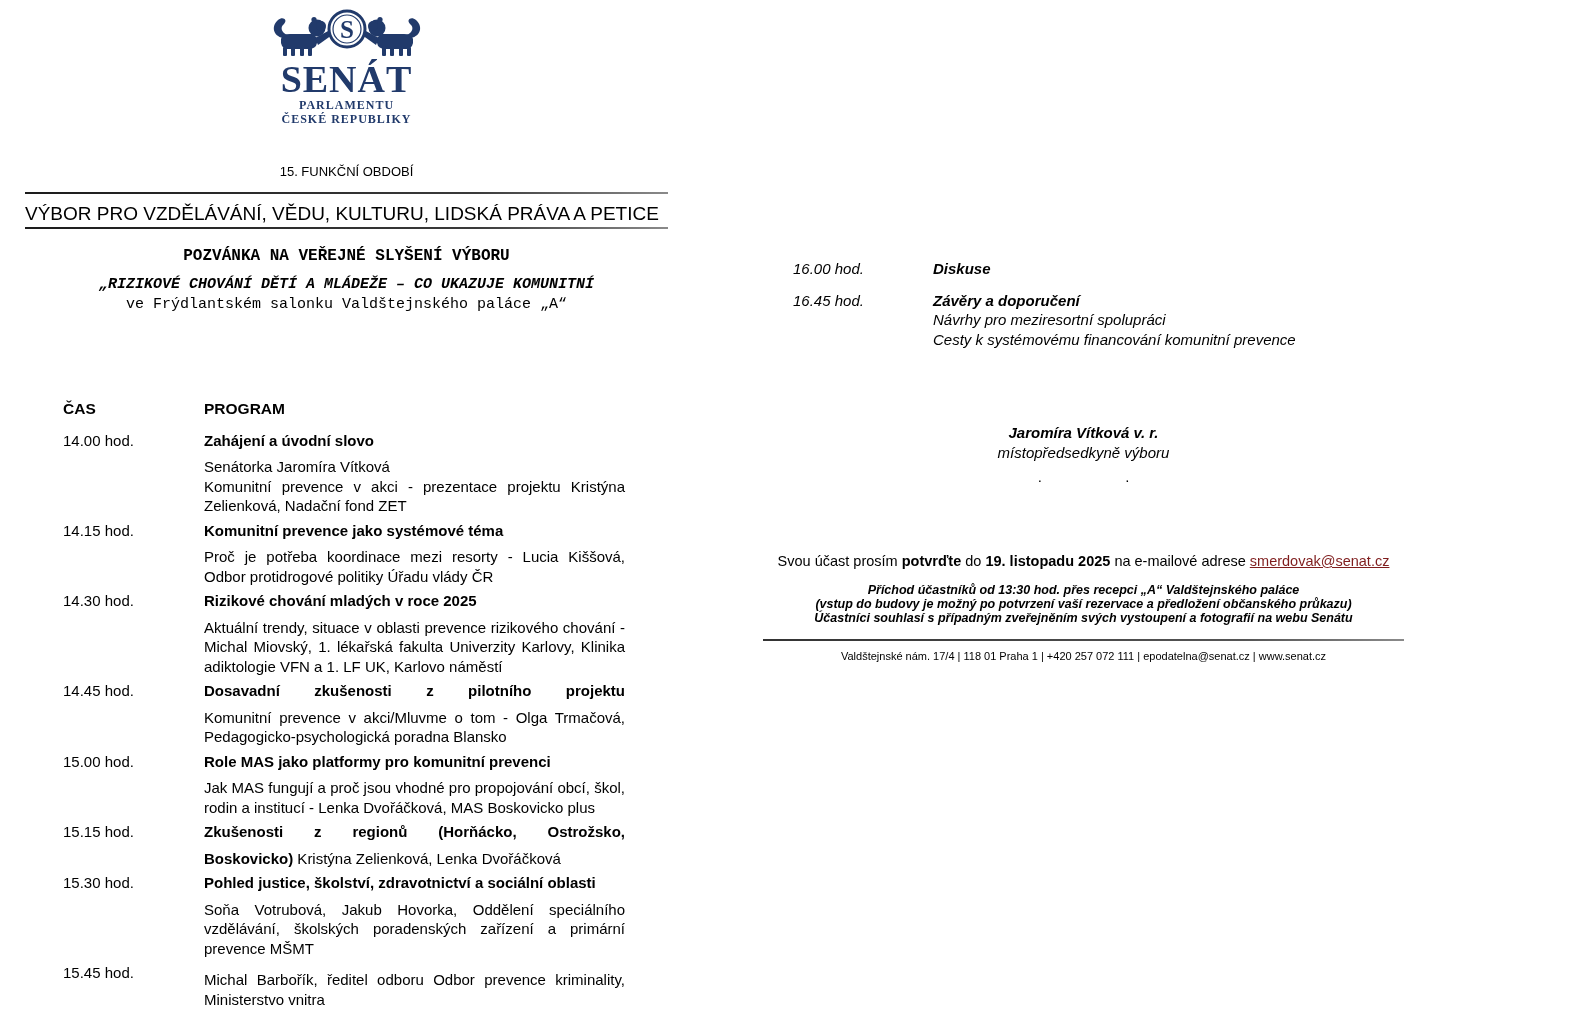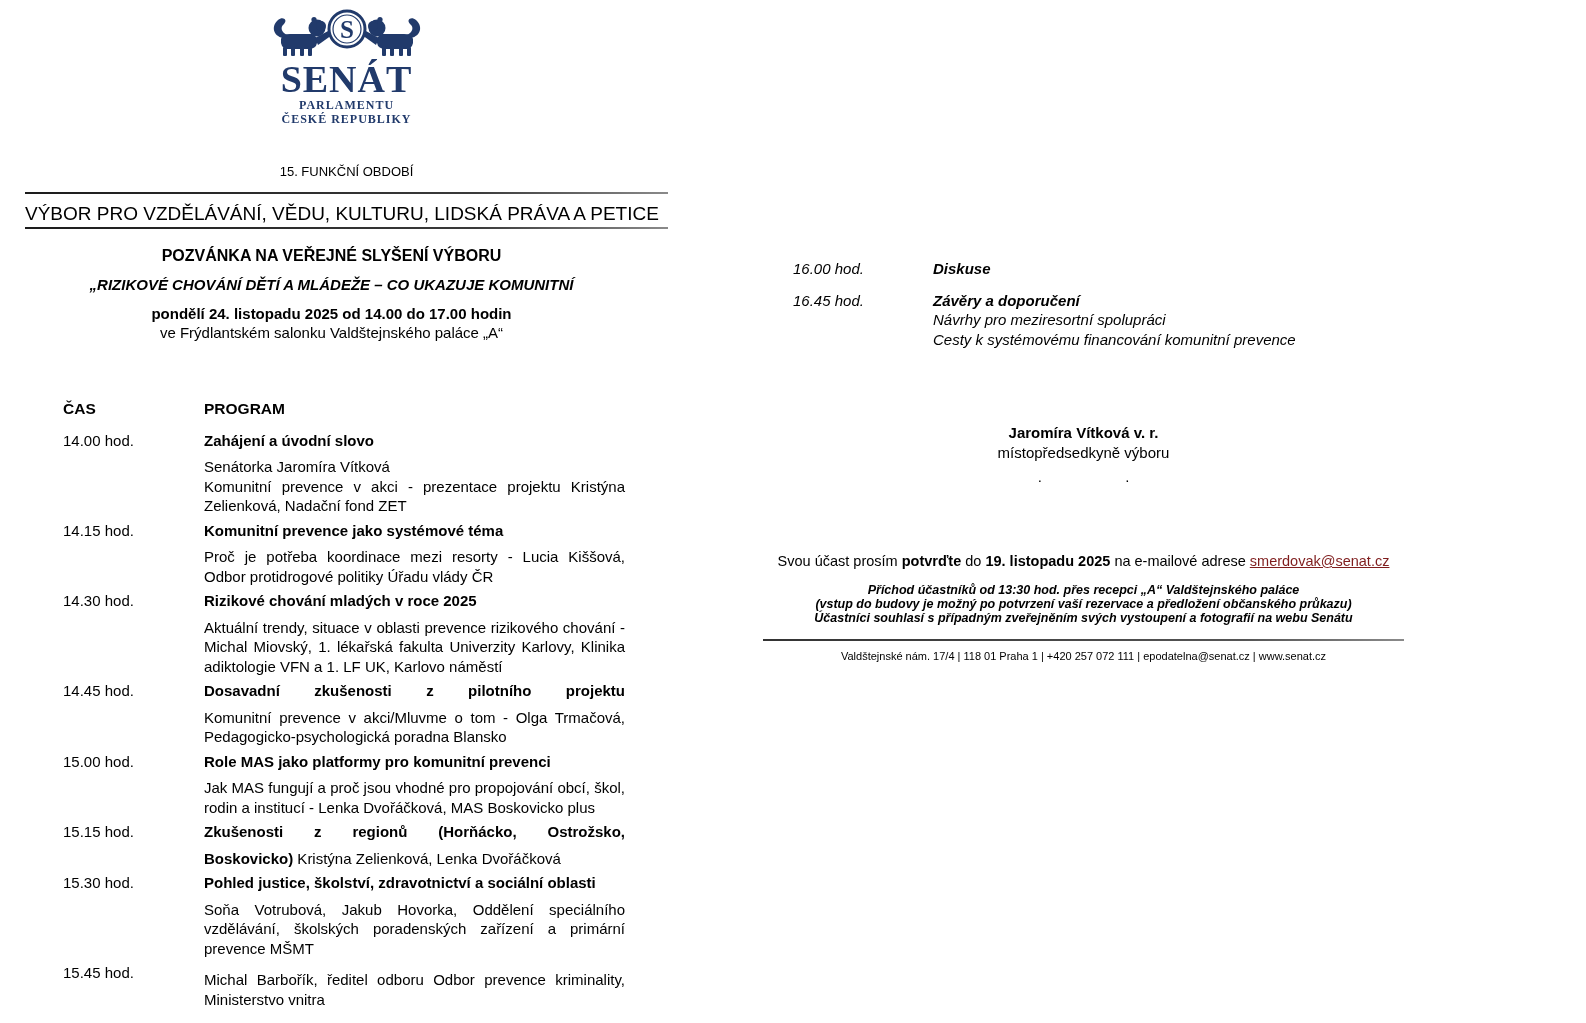--- a/index.html
+++ b/index.html
@@ -17,21 +17,21 @@
   .logo-sub {
     font-family:"Liberation Serif","DejaVu Serif",serif; font-weight:bold;
     font-size:12px; line-height:14px; color:#213a6b; letter-spacing:1px;
   }
   .term { position:absolute; left:25px; top:164px; width:643px; text-align:center; font-size:13px; }
   .rule { position:absolute; height:2px; background:linear-gradient(to right,#1c1c1c 0%,#3a3a3a 70%,#8a8a8a 100%); }
   #rule1 { left:25px; top:192px; width:643px; }
   #rule2 { left:25px; top:227px; width:643px; }
   .committee { position:absolute; left:25px; top:203px; width:643px; font-size:19px; }
   
-  .invitation { position:absolute; left:10px; top:247px; width:643px; text-align:center; }
+  .invitation { position:absolute; left:25px; top:247px; width:643px; text-align:center;font-family:Liberation Mono, monospace; }
   .inv-title { font-size:16px; font-weight:bold; margin-bottom:10px; }
   .inv-sub   { font-size:15px; font-weight:bold; font-style:italic; line-height:19.5px; }
   .inv-date  { font-size:15px; font-weight:bold; margin-top:9px; line-height:19px; }
   .inv-venue { font-size:15px; line-height:19px; }
   
   .program-left  { position:absolute; left:63px;  top:399px; width:562px; }
   .program-right { position:absolute; left:793px; top:259px; width:565px; }
   .prog-head { display:flex; font-weight:bold; font-size:15.5px; line-height:19.5px; margin-bottom:12px; }
   .prog-head .t { width:141px; flex:none; }
   .row { display:flex; margin-bottom:5px; }
@@ -39,21 +39,21 @@
   .row .time { width:141px; flex:none; font-size:15px; line-height:19.5px; }
   .program-right .row .time { width:140px; }
   .row .content { width:421px; flex:none; }
   .program-right .row .content { width:405px; }
   .content p { margin:0; font-size:15px; line-height:19.5px; }
   p.justify { text-align:justify;margin-top:7px; }
   p.stretch { text-align:justify; text-align-last:justify; }
   .b { font-weight:bold; }
   
   .rp { position:absolute; left:763px; width:641px; text-align:center; }
-  .sig { top:423px; font-size:15px; line-height:19.5px; }
+  .sig { top:423px; font-size:15px; line-height:19.5px;font-style:italic; }
   .dots { top:468px; font-size:15px; white-space:pre; }
   .rsvp { top:552px; font-size:14.5px; line-height:19px; }
   .link { color:#7f1d1d; text-decoration:underline; cursor:pointer; }
   .arrival { top:584px; font-weight:bold; font-size:12.5px; line-height:13.8px;font-style:italic; }
   #rule3 { left:763px; top:639px; width:641px; background:linear-gradient(to right,#333 0%,#555 75%,#8a8a8a 100%); }
   .footer { top:649px; font-size:11px; line-height:14px; }
 </style>
 </head>
 <body>
 
@@ -91,21 +91,20 @@
   </div>
 
   <div class="term">15. FUNKČNÍ OBDOBÍ</div>
   <div class="rule" id="rule1"></div>
   <div class="committee">VÝBOR PRO VZDĚLÁVÁNÍ, VĚDU, KULTURU, LIDSKÁ PRÁVA A PETICE</div>
   <div class="rule" id="rule2"></div>
 
   <div class="invitation">
     <div class="inv-title">POZVÁNKA NA VEŘEJNÉ SLYŠENÍ VÝBORU</div>
     <div class="inv-sub">„RIZIKOVÉ CHOVÁNÍ DĚTÍ A MLÁDEŽE – CO UKAZUJE KOMUNITNÍ</div>
-    <div class="inv-date">pondělí 24. listopadu 2025 od 14.00 do 17.00 hodin</div>
     <div class="inv-venue">ve Frýdlantském salonku Valdštejnského paláce „A“</div>
   </div>
 
   <div class="program-left">
     <div class="prog-head">
       <div class="t">ČAS</div>
       <div>PROGRAM</div>
     </div>
     <div>
         <div class="row">

